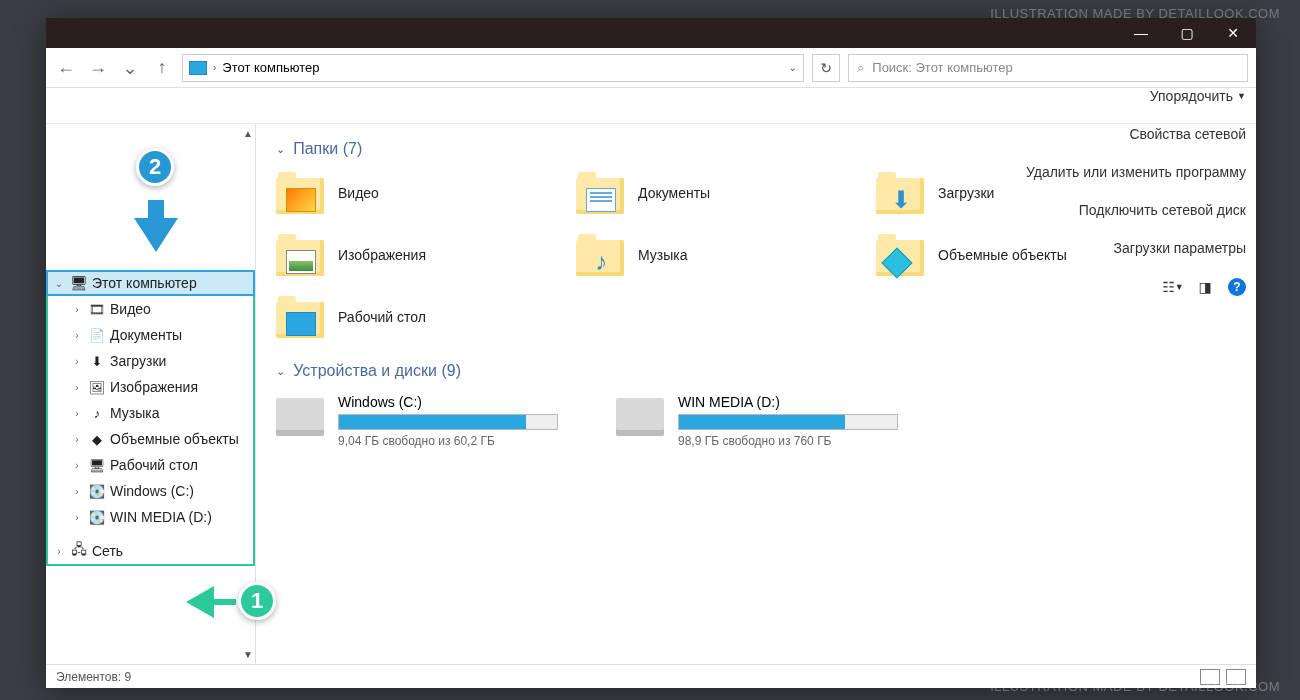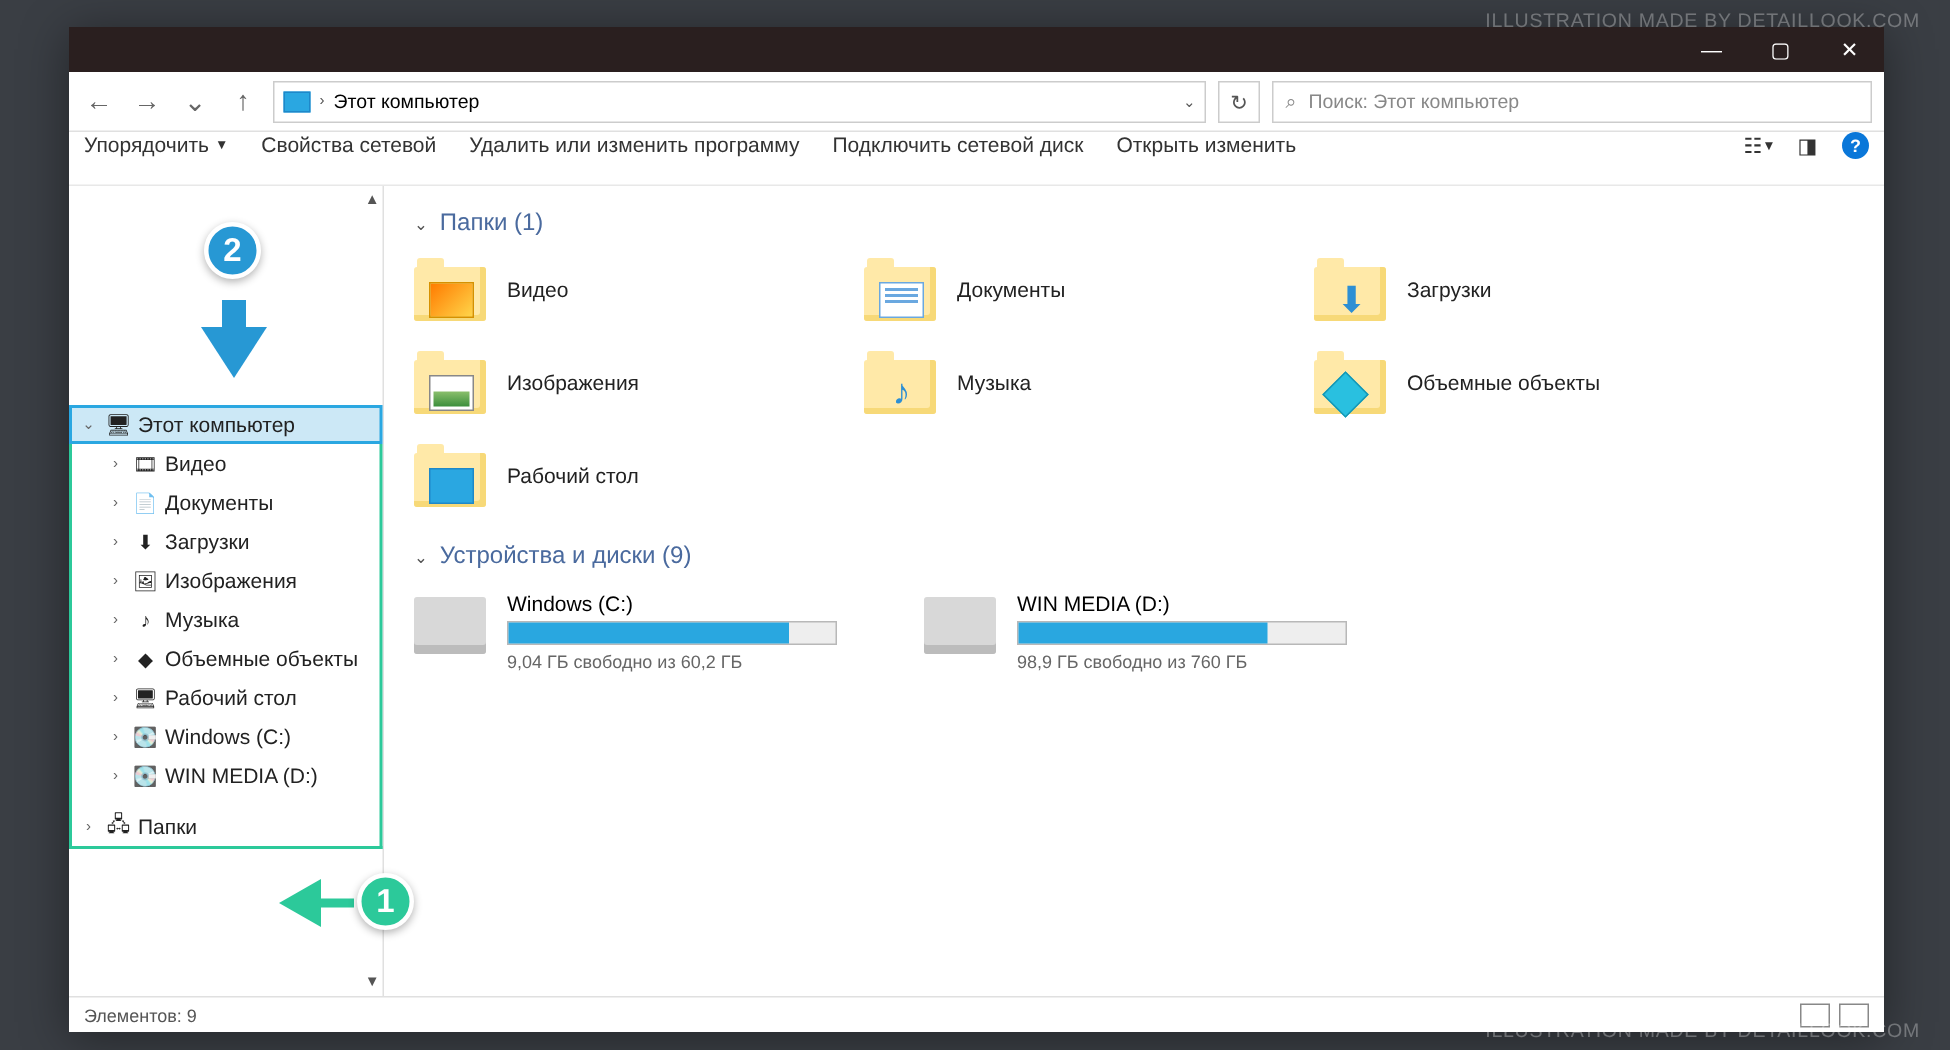--- a/index.html
+++ b/index.html
@@ -13,21 +13,21 @@
   .titlebar-btn { width: 46px; height: 30px; display:flex; align-items:center; justify-content:center; color:#fff; font-size: 14px; }
 
   .navbar { height: 40px; display: flex; align-items: center; border-bottom: 1px solid #e0e0e0; gap: 8px; padding: 0 8px; }
   .nav-arrow { width: 24px; height: 24px; display:flex; align-items:center; justify-content:center; color: #666; font-size: 18px; }
   .addr { flex: 1; display: flex; align-items: center; border: 1px solid #ccc; height: 28px; padding: 0 6px; gap: 6px; font-size: 13px; }
   .addr .chev { color:#555; font-size:10px; }
   .addr .pc-icon { width:18px; height:14px; background:#2aa7e1; border:1px solid #1e88c9; }
   .refresh-btn { width: 28px; height:28px; border:1px solid #ccc; display:flex; align-items:center; justify-content:center; color:#555; font-size:14px; }
   .search { width: 400px; height: 28px; border: 1px solid #ccc; display:flex; align-items:center; padding:0 8px; gap:8px; color:#888; font-size:13px; }
 
-  .toolbar { height: 36px; display:flex; align-items:flex-start; padding: 0 10px; gap: 22px; border-bottom: 1px solid #e8e8e8; font-size: 14px; color:#333; }
+  .toolbar { height: 36px; display:flex; align-items:flex-end; padding: 0 10px; gap: 22px; border-bottom: 1px solid #e8e8e8; font-size: 14px; color:#333;flex-direction:column; }
   .tb-item { display:flex; align-items:center; gap:4px; }
   .tb-right { margin-left:auto; display:flex; align-items:center; gap:14px; }
   .tb-icon { width:18px; height:18px; display:flex; align-items:center; justify-content:center; }
   .help-icon { width:18px; height:18px; border-radius:50%; background:#0a77d9; color:#fff; font-size:12px; font-weight:bold; display:flex; align-items:center; justify-content:center; }
 
   .body { display:flex; height: calc(100% - 30px - 40px - 36px - 24px); }
   .sidebar { width: 210px; border-right: 1px solid #e0e0e0; padding: 6px 0; font-size: 14px; color:#222; position:relative; overflow:visible; }
   .scroll-arrow { position:absolute; right:2px; font-size:10px; color:#555; }
   .tree-item { height: 26px; display:flex; align-items:center; padding-left: 4px; gap:4px; white-space:nowrap; overflow:hidden; }
   .tree-item .exp { width:14px; text-align:center; color:#666; font-size:10px; }
@@ -115,21 +115,21 @@
   </div>
 
   <div class="toolbar">
     <div class="tb-item">
         <span>Упорядочить</span> 
         <span style="font-size:9px">▼</span>
       </div>
     <div class="tb-item">Свойства сетевой</div>
     <div class="tb-item">Удалить или изменить программу</div>
     <div class="tb-item">Подключить сетевой диск</div>
-    <div class="tb-item">Открыть изменить</div>
+    <div class="tb-item">Загрузки параметры</div>
     <div class="tb-right">
       <div class="tb-icon">☷ <span style="font-size:9px">▼</span></div>
       <div class="tb-icon">◨</div>
       <div class="help-icon">?</div>
     </div>
   </div>
 
   <div class="body">
     <div class="sidebar">
       <span class="scroll-arrow" style="top:4px">▲</span>
@@ -188,29 +188,29 @@
             <div class="tree-item tree-child">
               <span class="exp">›</span>
               <span class="ico small-ico">💽</span>
               <span>WIN MEDIA (D:)</span>
             </div>
           </div>
         <div style="height:8px"></div>
         <div class="tree-item">
           <span class="exp">›</span>
           <span class="ico">🖧</span>
-          <span>Папки</span>
+          <span>Сеть</span>
         </div>
       </div>
     </div>
 
     <div class="content">
       <div class="section-header">
         <span class="chev">⌄</span>
-        <span>Папки (1)</span>
+        <span>Папки (7)</span>
       </div>
       <div class="folders" id="folders-grid">
           <div class="folder-item">
             <div class="folder-icon">
               <div class="folder-tab"></div>
               <div class="folder-bg"></div>
               <div class="folder-overlay ov-video"></div>
             </div>
             <div class="folder-label">Видео</div>
           </div>

